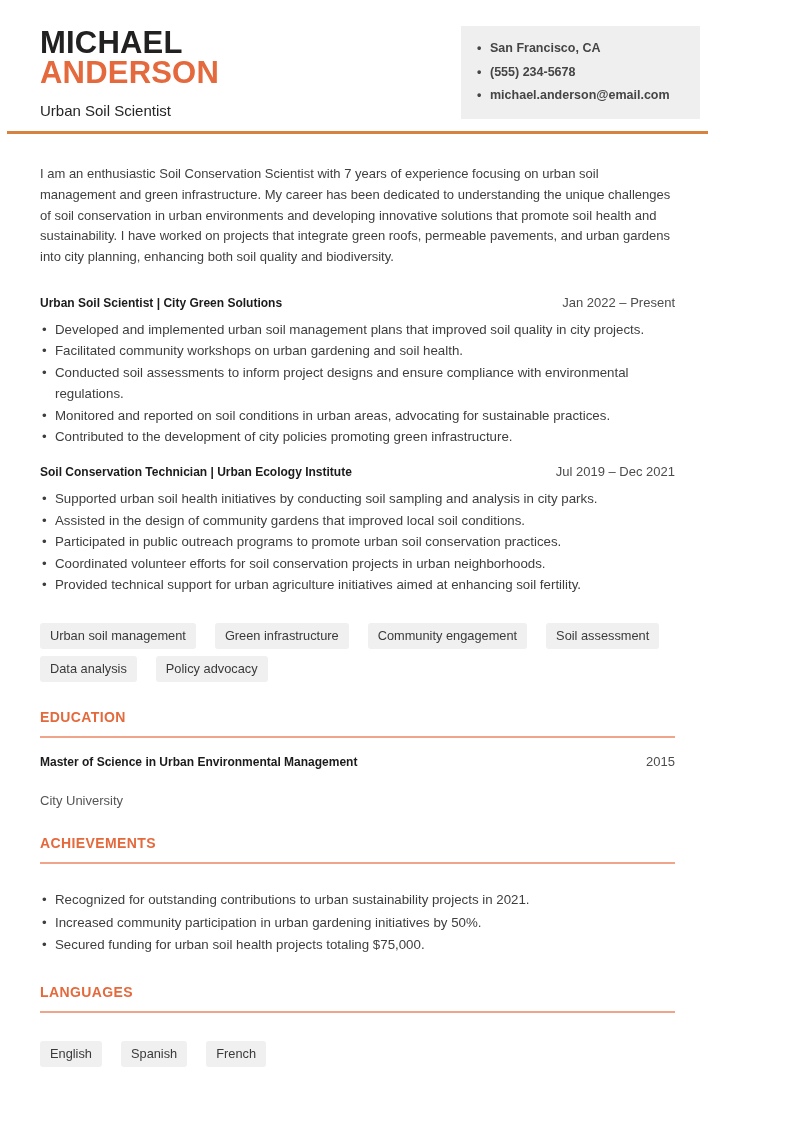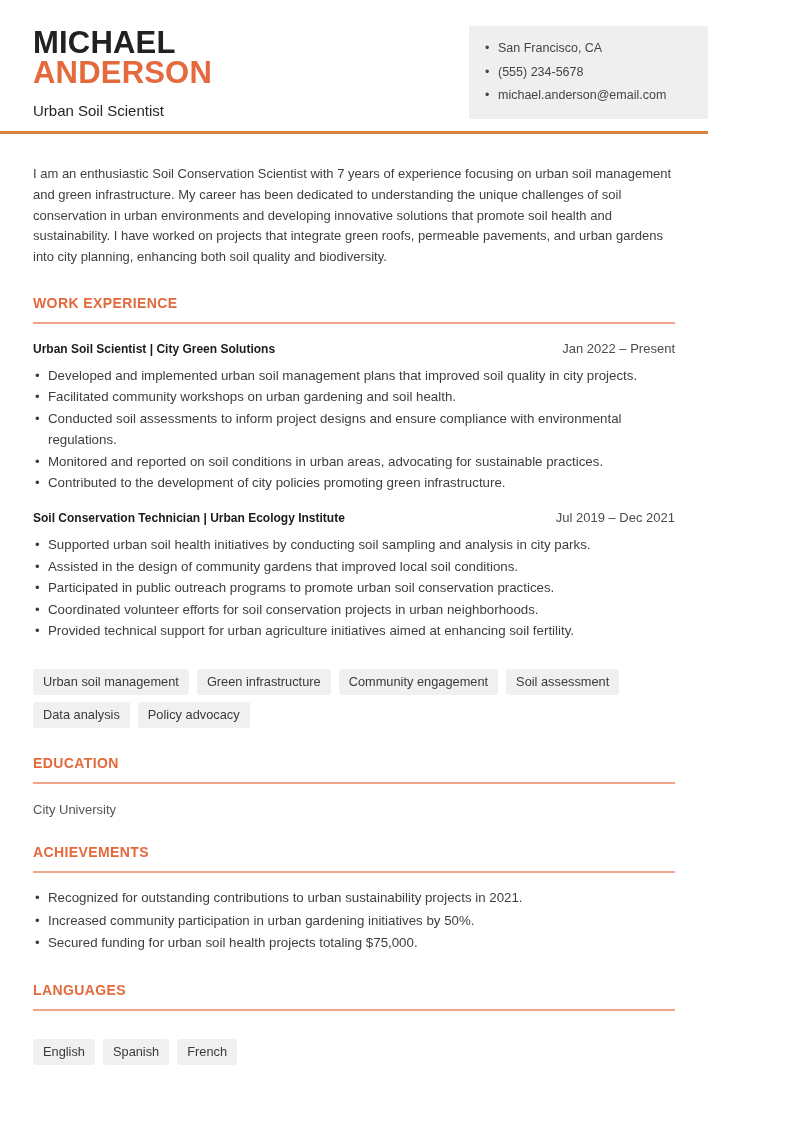--- a/index.html
+++ b/index.html
@@ -2,30 +2,30 @@
 <html style="--accent: #e4693c; --divider: #d8823f; --rule: #f0a58a; --contact-bg: #efefef; --chip-bg: #f0f0f0;"><head>
 <meta charset="utf-8">
 <style>
   * { margin:0; padding:0; box-sizing:border-box; }
   html,body { width:800px; background:#ffffff; }
   body {
     font-family:"Liberation Sans", sans-serif;
     color:#3e3e3e;
     -webkit-font-smoothing:antialiased;
   }
-  .page { width:708px; height:1130px; background:#fff; overflow:hidden; position:relative; }
+  .page { width:708px; height:1130px; background:#fff; overflow:hidden; position:relative;padding-left:7px; }
 
   
   .header { position:relative; height:131px; padding:28px 0 0 33px; }
   .name-line { font-size:31px; line-height:30px; font-weight:700; letter-spacing:0.2px; color:#212121; }
   .name-line.last { color:var(--accent); }
   .job-title { margin-top:14px; font-size:15px; color:#262626; }
   .contact-box {
-    position:absolute; top:26px; right:0; width:239px; min-height:88px;
-    background:var(--contact-bg); padding:11px 8px 11px 16px;
+    position:absolute; top:26px; right:8px; width:239px; min-height:88px;
+    background:var(--contact-bg); padding:11px 8px 11px 16px;font-weight:bold;
   }
   .contact-list { list-style:none; }
   .contact-item { position:relative; padding-left:13px; font-size:12.5px; line-height:23.6px; color:#454545; }
   .contact-item::before { content:"•"; position:absolute; left:0; color:#454545; }
   .top-divider { height:3px; width:800px; background:var(--divider); }
 
   
   .main { margin:0 33px; }
   .summary { margin-top:30px; font-size:13px; line-height:20.8px; color:#3f3f3f; text-align:left; }
 
@@ -41,31 +41,31 @@
   .entry-title { font-size:12px; font-weight:700; color:#1b1b1b; }
   .entry-date { font-size:13px; color:#4c4c4c; white-space:nowrap; }
 
   .bullet-list { list-style:none; margin-top:9px; }
   .bullet-list li {
     position:relative; padding-left:15px;
     font-size:13.3px; line-height:21.4px; color:#3e3e3e;
   }
   .bullet-list li::before { content:"•"; position:absolute; left:2px; color:#3e3e3e; }
 
-  .chip-row { display:flex; flex-wrap:wrap; gap:7px 8px; margin-top:28px; }
+  .chip-row { display:flex; flex-wrap:wrap; gap:7px 19px; margin-top:28px; }
   .chip {
     background:var(--chip-bg); color:#3a3a3a;
     font-size:12.8px; line-height:16px;
     padding:5px 10px; border-radius:3px;
   }
 
   .edu-entry { margin-top:16px; }
-  .edu-school { margin-top:18px; font-size:13px; color:#555555; }
+  .edu-school { margin-top:24px; font-size:13px; color:#555555; }
 
-  .ach-list { margin-top:14px; }
+  .ach-list { margin-top:25px; }
   .ach-list li { line-height:22.5px; }
 </style>
 </head>
 <body>
 
 <div class="page">
 
   <div class="header">
     <div class="name-line">MICHAEL</div>
     <div class="name-line last">ANDERSON</div>
@@ -81,21 +81,20 @@
     </div>
   </div>
 
   <div class="top-divider"></div>
 
   <div class="main">
 
     <p class="summary">I am an enthusiastic Soil Conservation Scientist with 7 years of experience focusing on urban soil management and green infrastructure. My career has been dedicated to understanding the unique challenges of soil conservation in urban environments and developing innovative solutions that promote soil health and sustainability. I have worked on projects that integrate green roofs, permeable pavements, and urban gardens into city planning, enhancing both soil quality and biodiversity.</p>
 
     <div class="section">
-      <div class="section-heading">WORK EXPERIENCE</div>
       <div>
 
       <div class="job">
             <div class="row-between">
               <div class="entry-title">Urban Soil Scientist | City Green Solutions</div>
               <div class="entry-date">Jan 2022 – Present</div>
             </div>
             <ul class="bullet-list">
 
             <li>Developed and implemented urban soil management plans that improved soil quality in city projects.</li>
@@ -130,20 +129,24 @@
           <span class="chip">Community engagement</span>
           <span class="chip">Soil assessment</span>
           <span class="chip">Data analysis</span>
           <span class="chip">Policy advocacy</span>
         </div>
     </div>
 
     <div class="section">
       <div class="section-heading">EDUCATION</div>
       <div class="edu-entry">
+        <div class="row-between">
+          <div class="entry-title">Master of Science in Urban Environmental Management</div>
+          <div class="entry-date">2015</div>
+        </div>
         <div class="edu-school">City University</div>
       </div>
     </div>
 
     <div class="section">
       <div class="section-heading">ACHIEVEMENTS</div>
       <ul class="bullet-list ach-list">
 
       <li>Recognized for outstanding contributions to urban sustainability projects in 2021.</li>
           <li>Increased community participation in urban gardening initiatives by 50%.</li>

